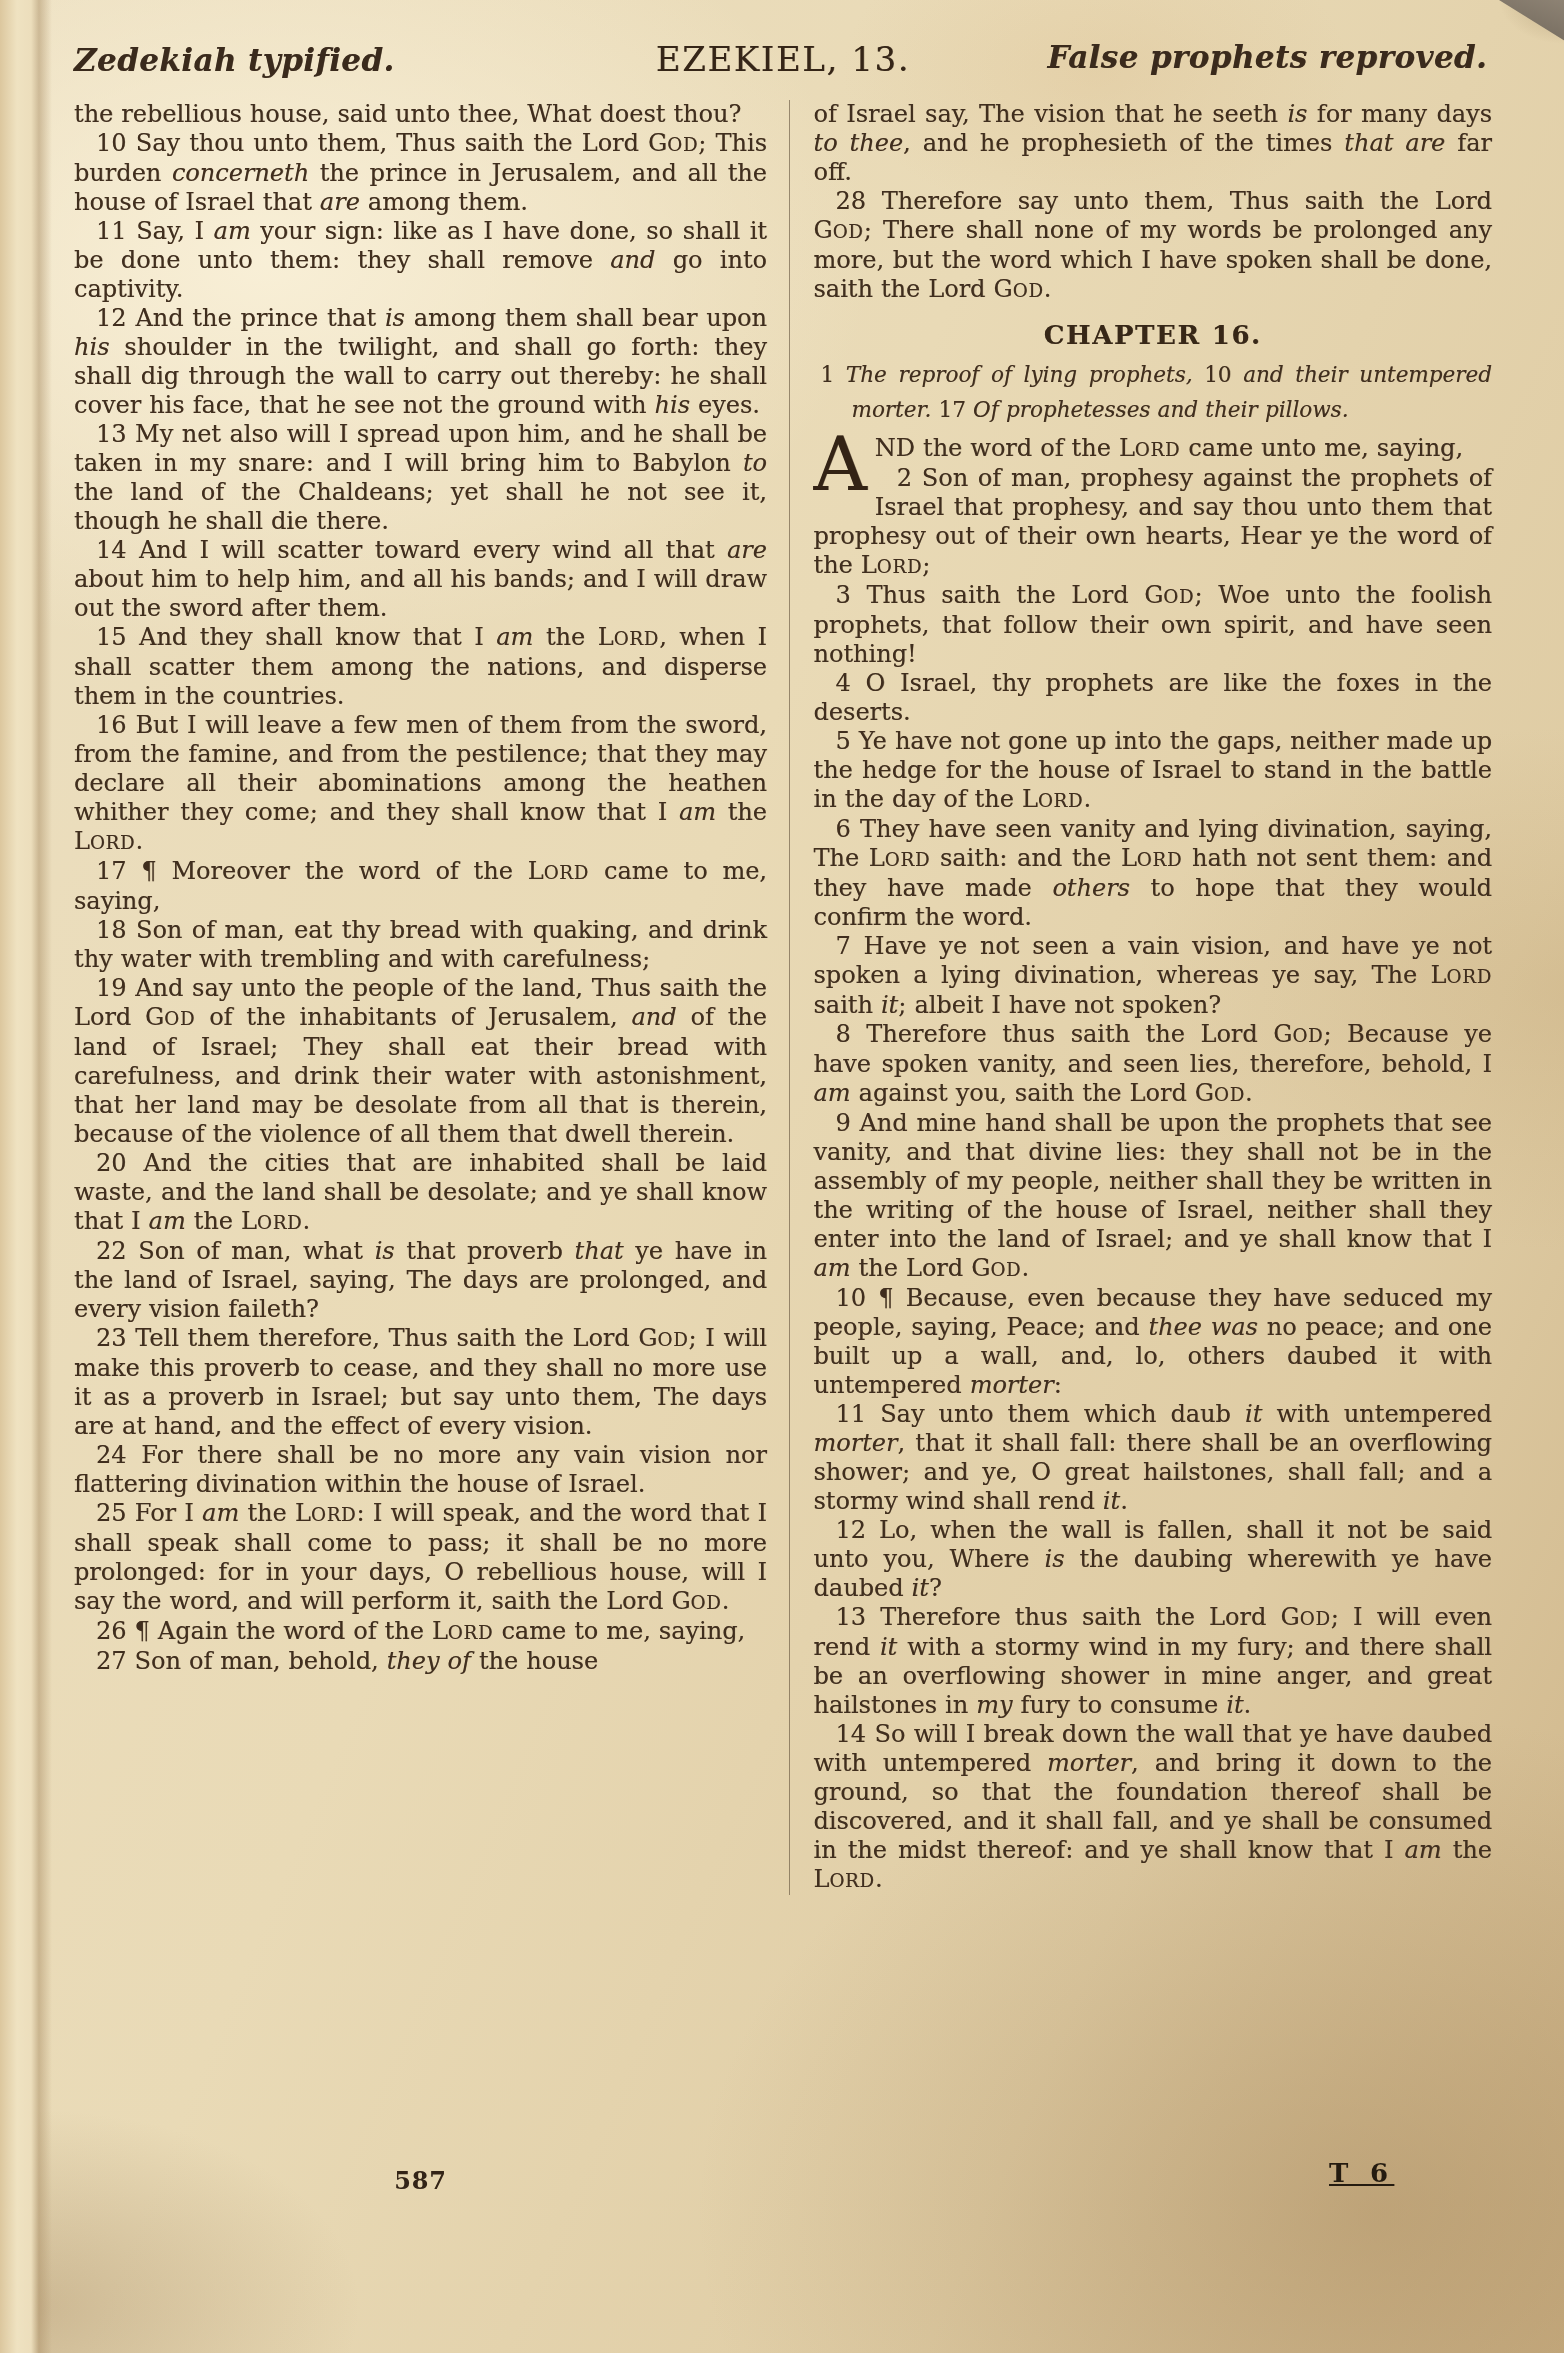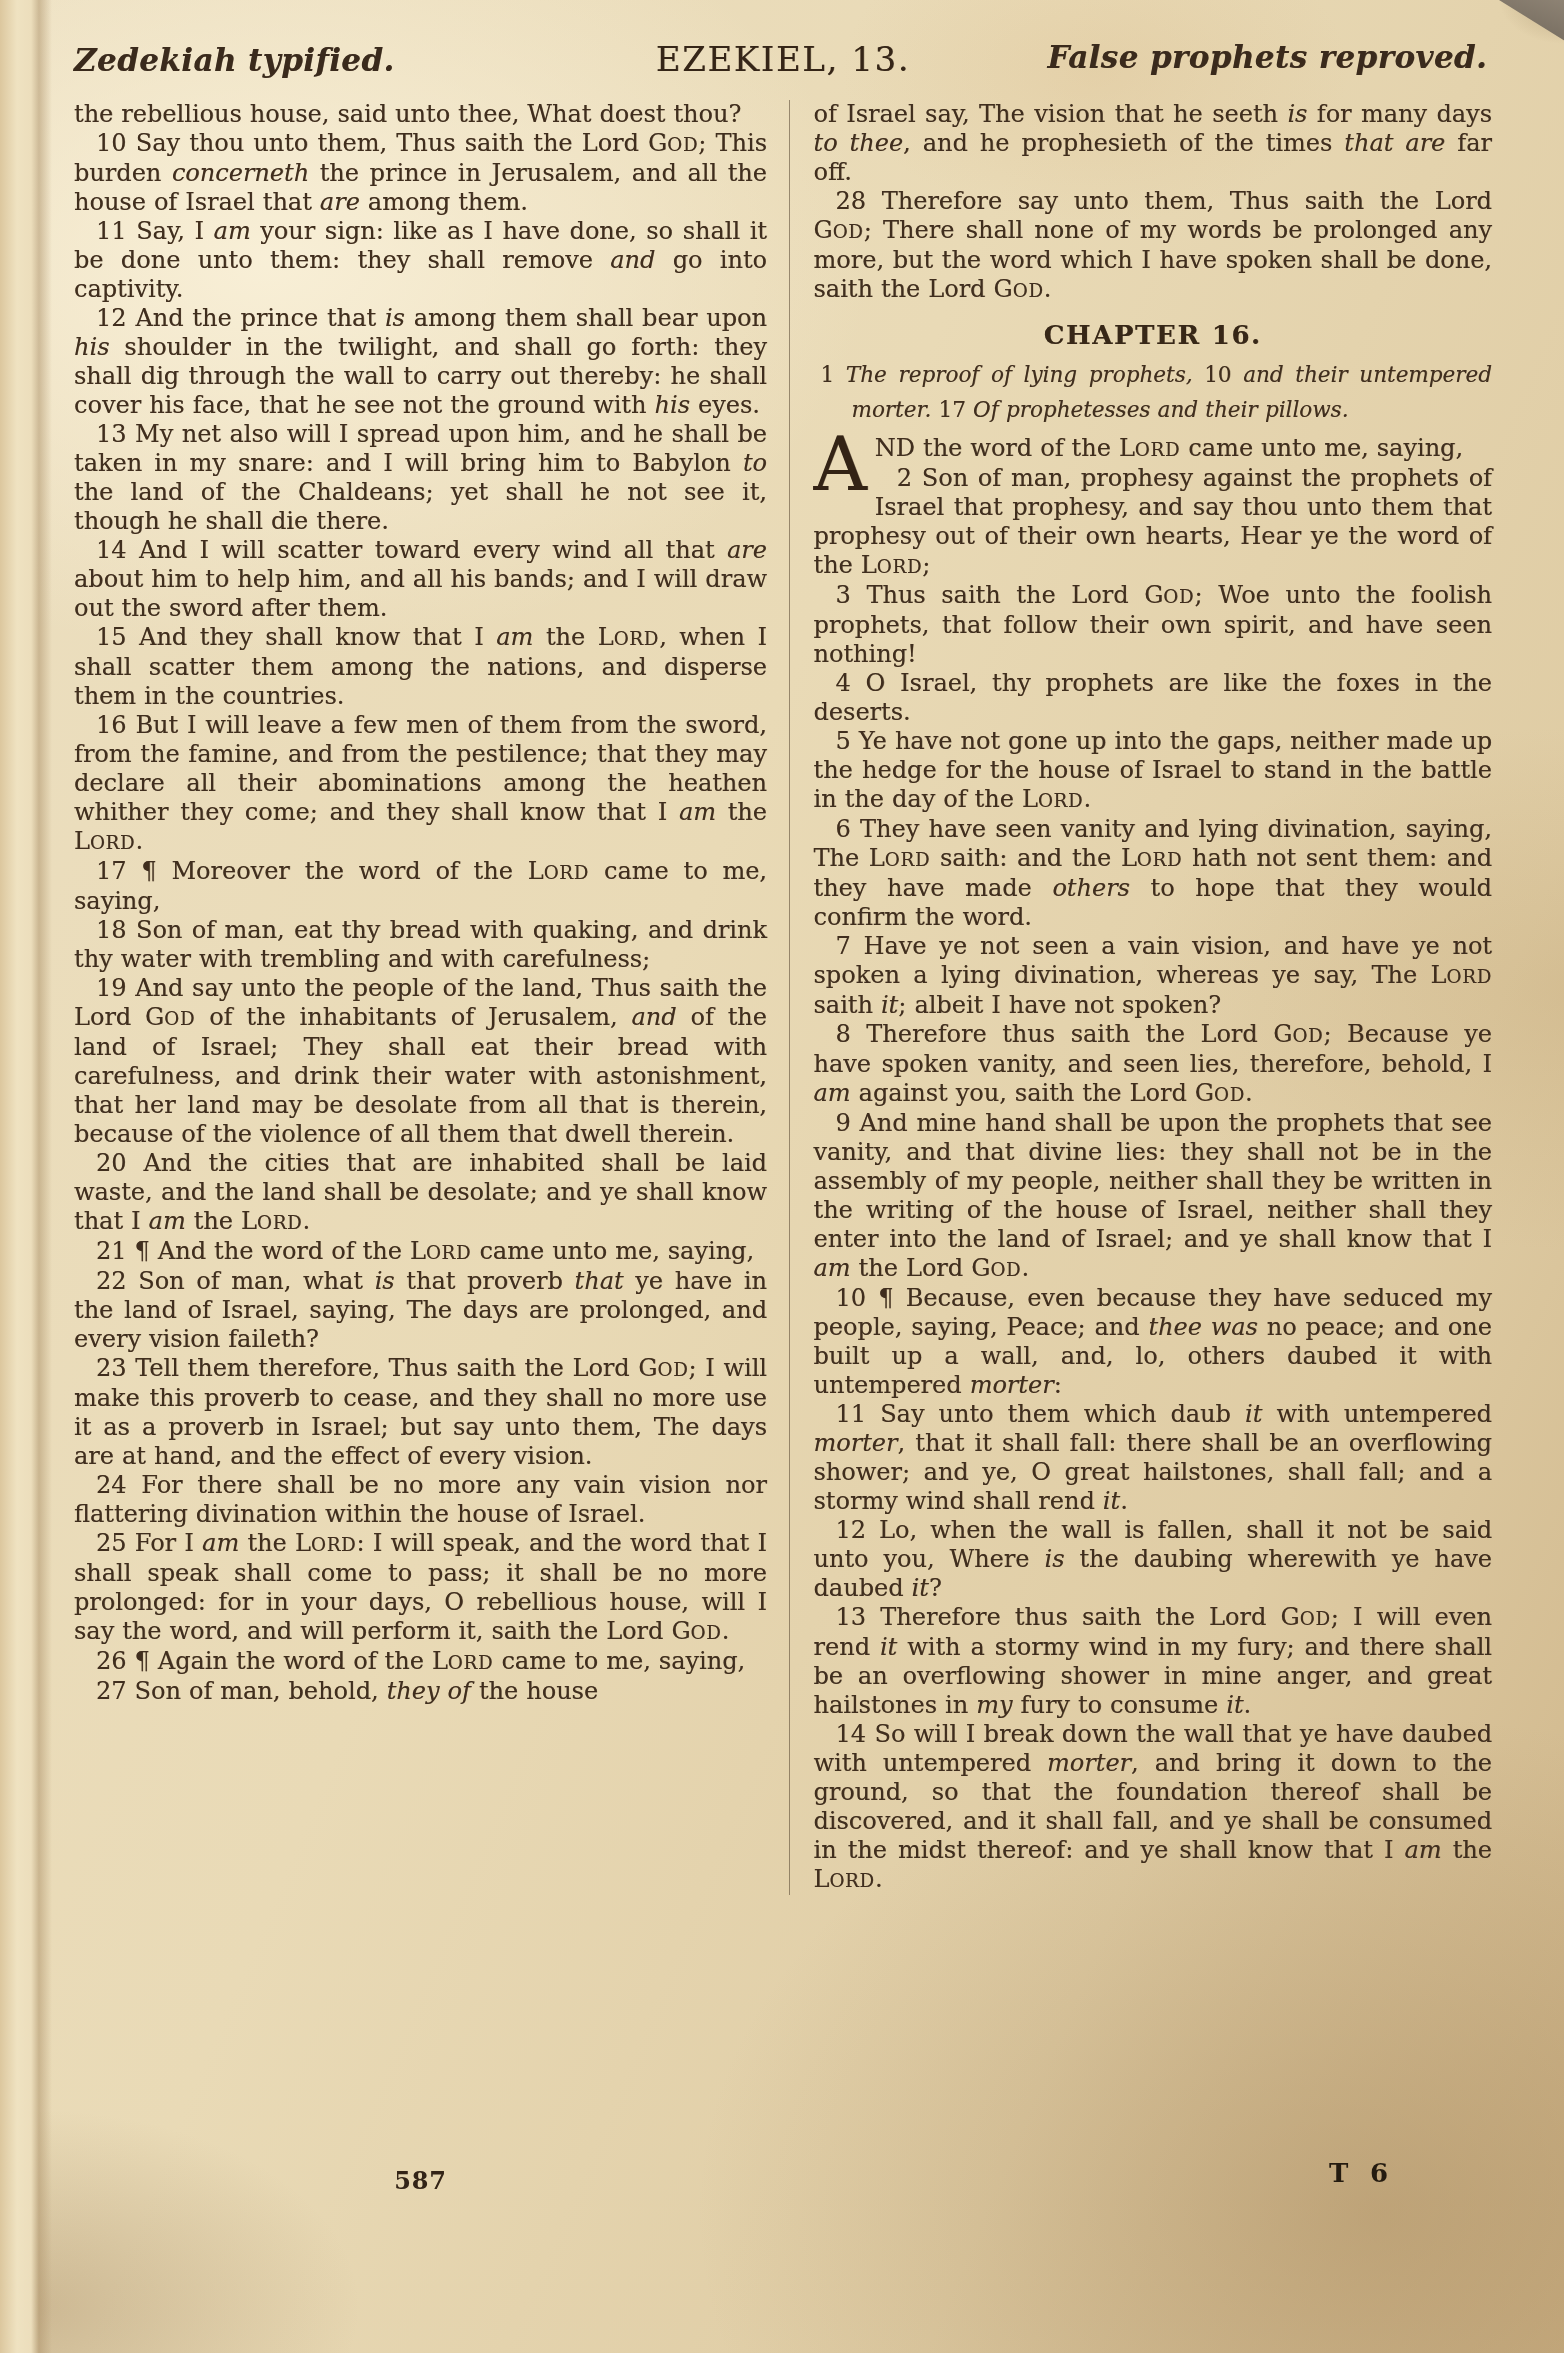--- a/index.html
+++ b/index.html
@@ -84,21 +84,21 @@
     text-shadow:0.5px 0.4px 0 rgba(51,35,21,.5);
   }
   .sc{text-transform:uppercase;font-size:.76em;letter-spacing:.04em;}
   i{font-style:italic;}
   .footer-pagenum{
     position:absolute;top:2166px;left:74px;width:693px;text-align:center;
     font-size:24px;font-weight:700;letter-spacing:0.8px;color:#33241733;color:#332417;
   }
   .footer-sig{
     position:absolute;top:2158px;left:1329px;
-    font-size:26px;font-weight:700;letter-spacing:6.3px;color:#241b10;
+    font-size:26px;font-weight:700;letter-spacing:6.3px;color:#241b10;text-decoration:underline;
   }
 </style>
 </head>
 <body>
 
 <div class="page">
   <div class="edge-left"></div>
   <div class="corner-fold-shade"></div>
   <div class="corner-fold"></div>
 
@@ -115,21 +115,20 @@
         <p class="verse">11 Say, I <i>am</i> your sign: like as I have done, so shall it be done unto them: they shall remove <i>and</i> go into captivity.</p>
         <p class="verse">12 And the prince that <i>is</i> among them shall bear upon <i>his</i> shoulder in the twilight, and shall go forth: they shall dig through the wall to carry out thereby: he shall cover his face, that he see not the ground with <i>his</i> eyes.</p>
         <p class="verse">13 My net also will I spread upon him, and he shall be taken in my snare: and I will bring him to Babylon <i>to</i> the land of the Chaldeans; yet shall he not see it, though he shall die there.</p>
         <p class="verse">14 And I will scatter toward every wind all that <i>are</i> about him to help him, and all his bands; and I will draw out the sword after them.</p>
         <p class="verse">15 And they shall know that I <i>am</i> the L<span class="sc">ord</span>, when I shall scatter them among the nations, and disperse them in the countries.</p>
         <p class="verse">16 But I will leave a few men of them from the sword, from the famine, and from the pestilence; that they may declare all their abominations among the heathen whither they come; and they shall know that I <i>am</i> the L<span class="sc">ord</span>.</p>
         <p class="verse">17 ¶ Moreover the word of the L<span class="sc">ord</span> came to me, saying,</p>
         <p class="verse">18 Son of man, eat thy bread with quaking, and drink thy water with trembling and with carefulness;</p>
         <p class="verse">19 And say unto the people of the land, Thus saith the Lord G<span class="sc">od</span> of the inhabitants of Jerusalem, <i>and</i> of the land of Israel; They shall eat their bread with carefulness, and drink their water with astonishment, that her land may be desolate from all that is therein, because of the violence of all them that dwell therein.</p>
         <p class="verse">20 And the cities that are inhabited shall be laid waste, and the land shall be desolate; and ye shall know that I <i>am</i> the L<span class="sc">ord</span>.</p>
-        <p class="verse">21 ¶ And the word of the L<span class="sc">ord</span> came unto me, saying,</p>
         <p class="verse">22 Son of man, what <i>is</i> that proverb <i>that</i> ye have in the land of Israel, saying, The days are prolonged, and every vision faileth?</p>
         <p class="verse">23 Tell them therefore, Thus saith the Lord G<span class="sc">od</span>; I will make this proverb to cease, and they shall no more use it as a proverb in Israel; but say unto them, The days are at hand, and the effect of every vision.</p>
         <p class="verse">24 For there shall be no more any vain vision nor flattering divination within the house of Israel.</p>
         <p class="verse">25 For I <i>am</i> the L<span class="sc">ord</span>: I will speak, and the word that I shall speak shall come to pass; it shall be no more prolonged: for in your days, O rebellious house, will I say the word, and will perform it, saith the Lord G<span class="sc">od</span>.</p>
         <p class="verse">26 ¶ Again the word of the L<span class="sc">ord</span> came to me, saying,</p>
         <p class="verse">27 Son of man, behold, <i>they of</i> the house</p>
       </section>
     <section class="col col-right">
         <p class="verse cont">of Israel say, The vision that he seeth <i>is</i> for many days <i>to thee</i>, and he prophesieth of the times <i>that are</i> far off.</p>
         <p class="verse">28 Therefore say unto them, Thus saith the Lord G<span class="sc">od</span>; There shall none of my words be prolonged any more, but the word which I have spoken shall be done, saith the Lord G<span class="sc">od</span>.</p>

